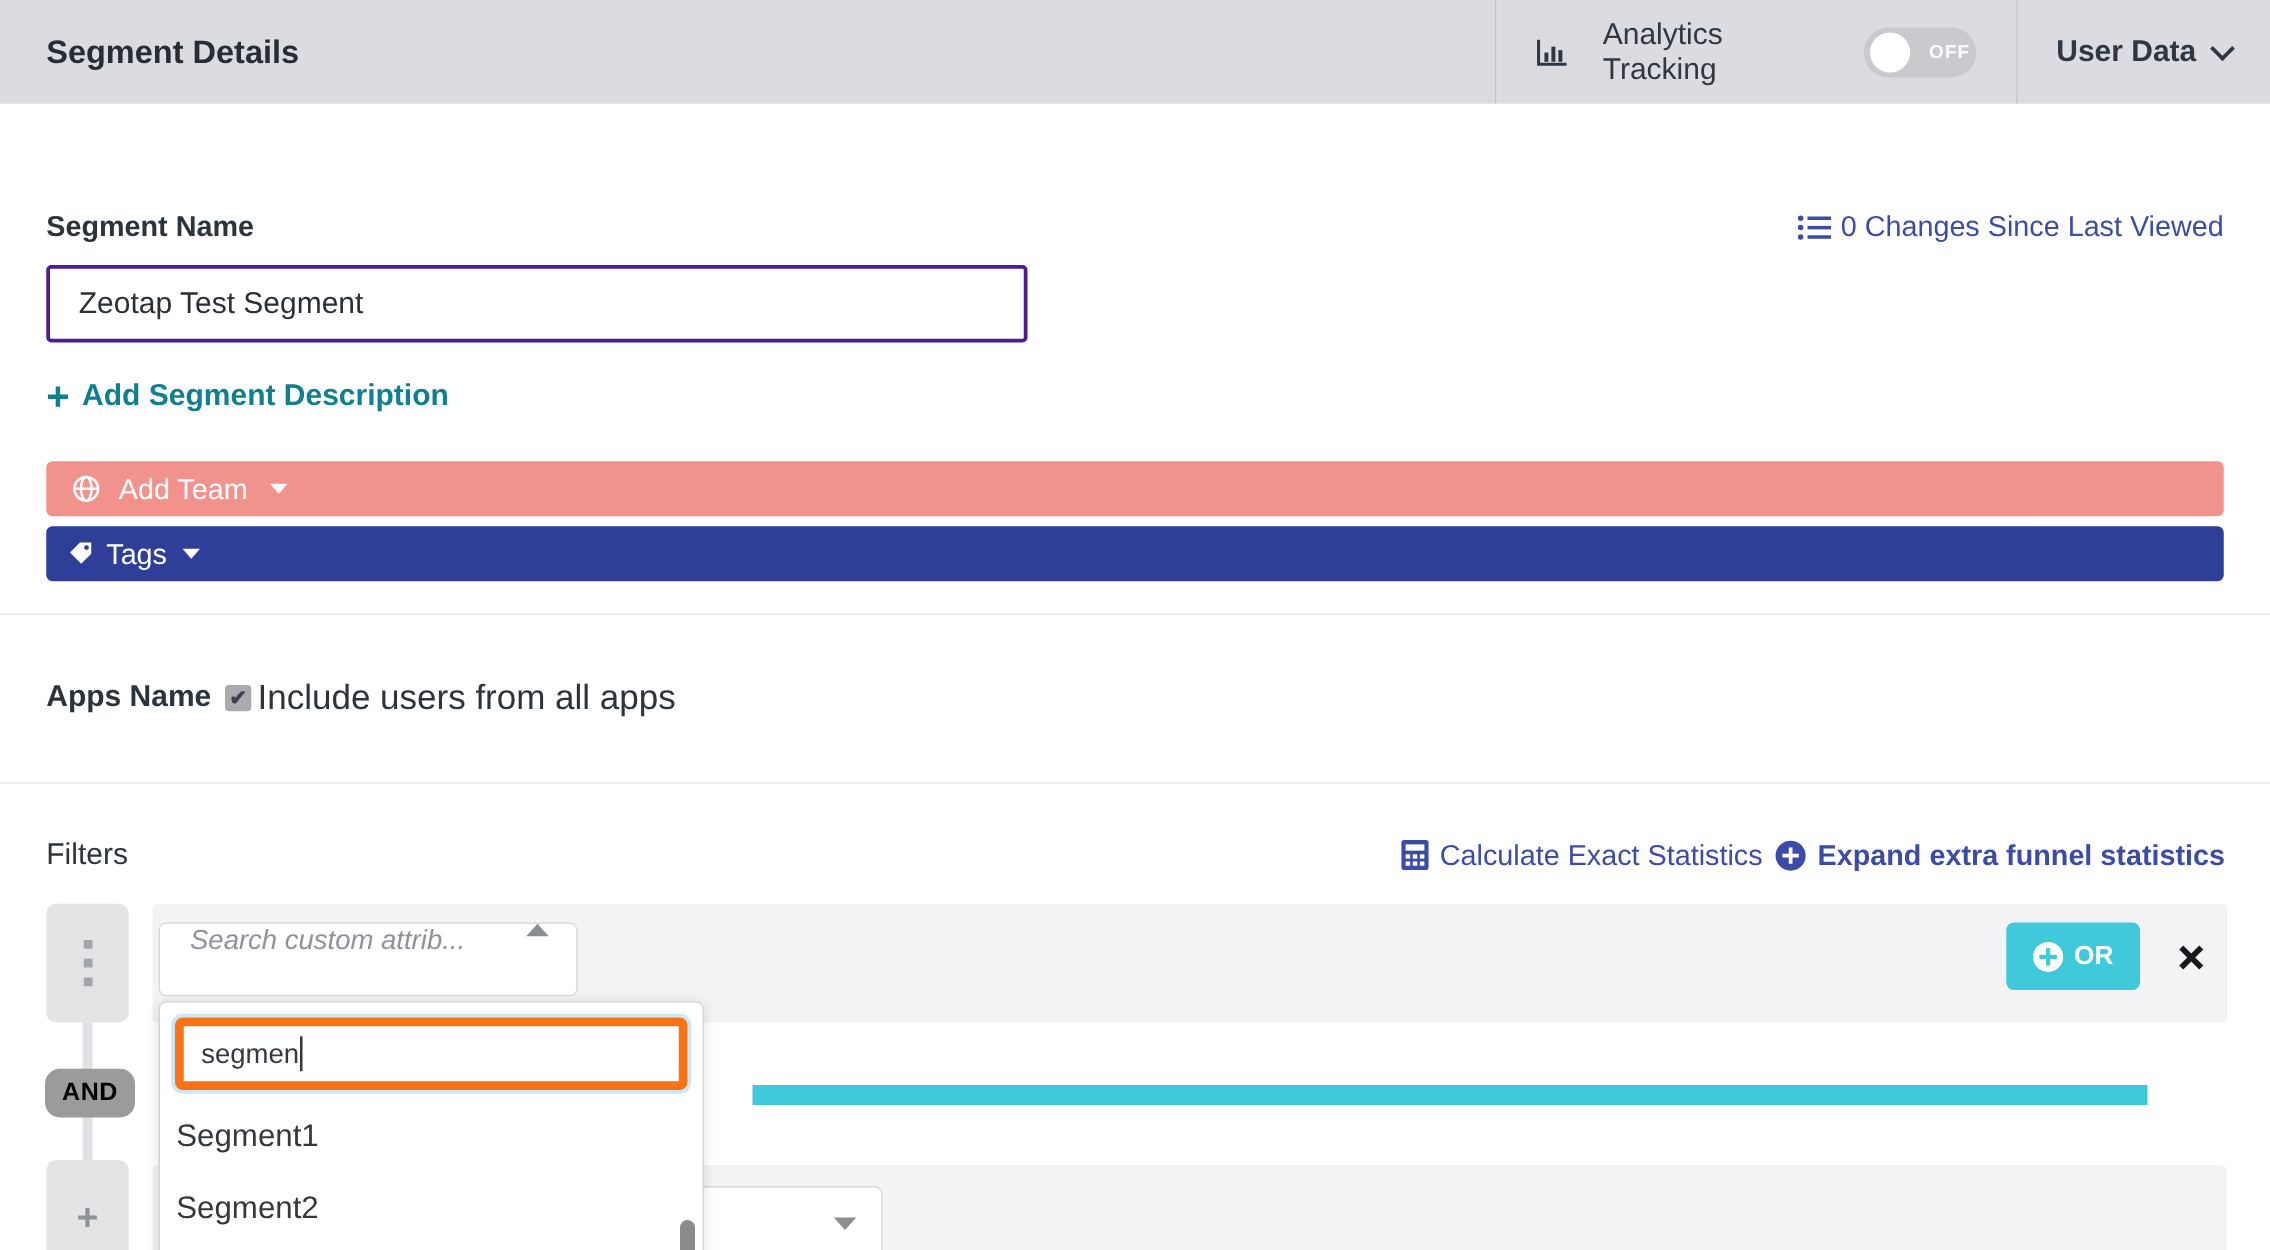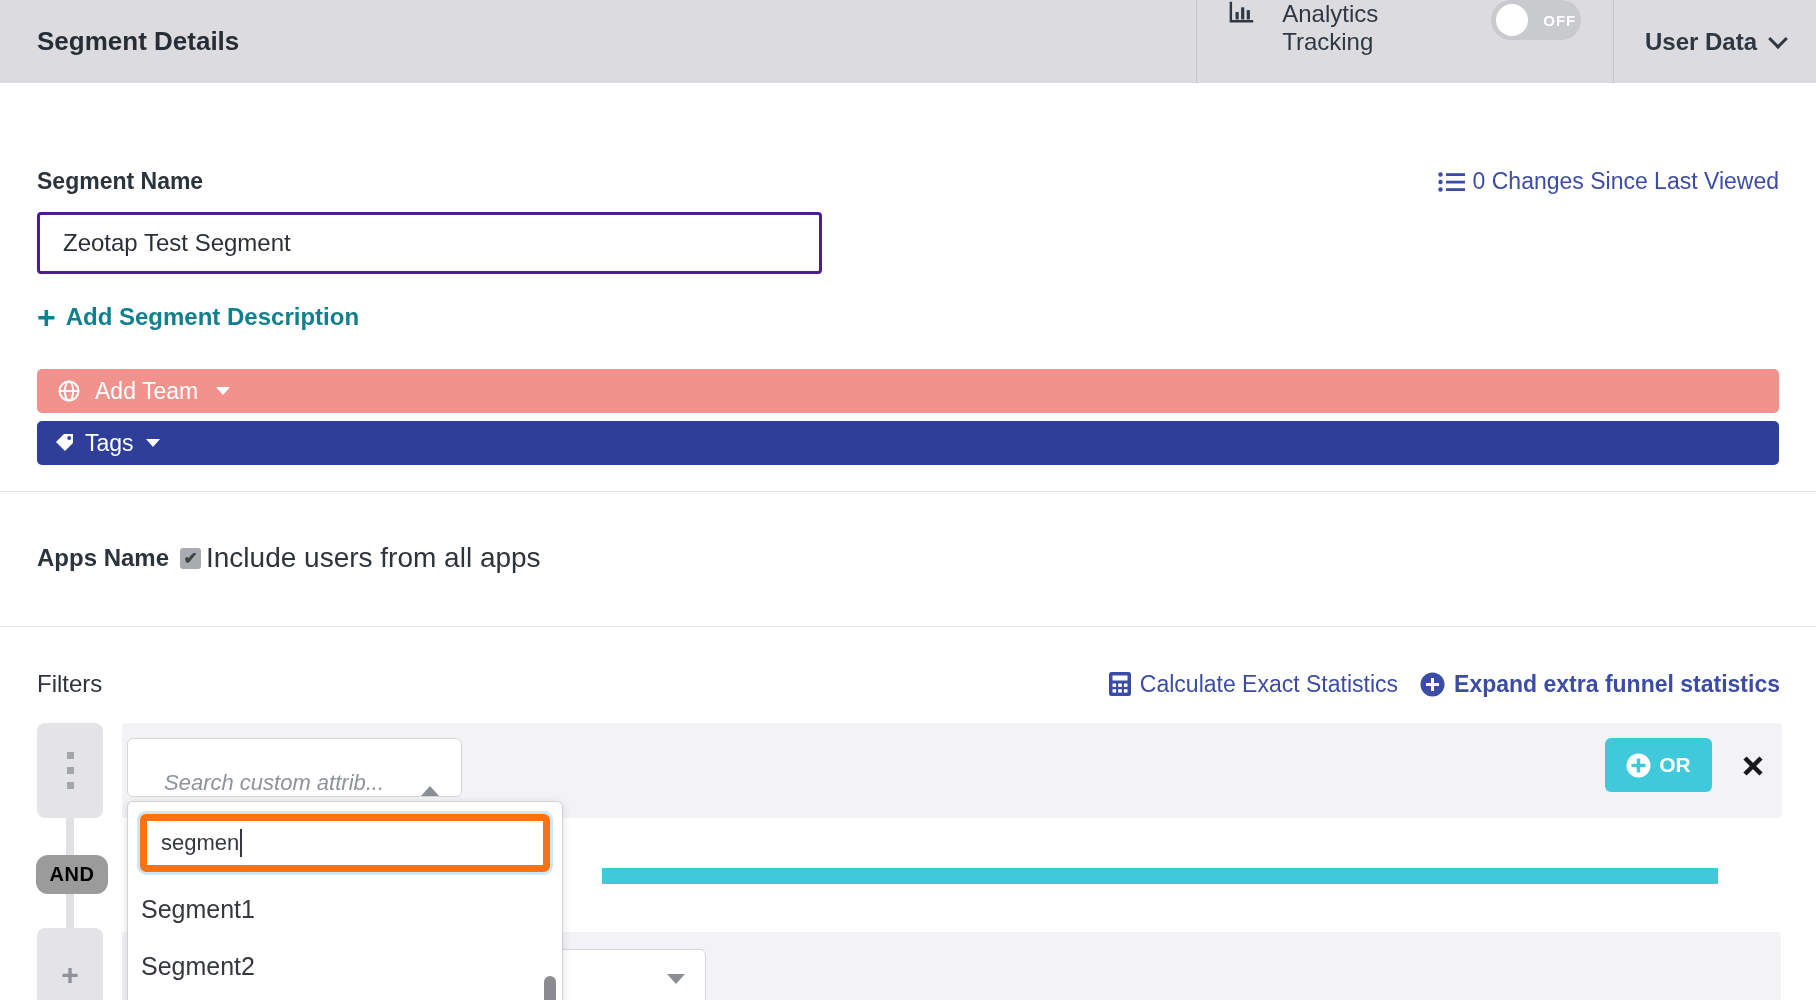--- a/index.html
+++ b/index.html
@@ -8,21 +8,21 @@
     --and-badge:#9b9b9b; --text-dark:#2f3842;
   }
   *{box-sizing:border-box;margin:0;padding:0;}
   html,body{width:1816px;height:1000px;overflow:hidden;background:#fff;
     font-family:"Liberation Sans",sans-serif;color:var(--text-dark);}
   
   .header{position:relative;height:83px;background:var(--header-bg);display:flex;align-items:center;}
   .header-title{font-size:26px;font-weight:700;margin-left:37px;color:#262d35;}
   .header-right{position:absolute;right:0;top:0;height:100%;display:flex;align-items:stretch;}
   .vdiv{width:1px;background:#c6c6ca;height:100%;}
-  .analytics-block{display:flex;gap:28px;padding:0 32px;width:416px;justify-content:center;}
+  .analytics-block{display:flex;align-items:center;gap:28px;padding:0 32px;width:416px;justify-content:center;}
   .analytics-label{font-size:24px;font-weight:500;color:#2f3842;}
   .toggle{width:97px;height:40px;border-radius:20px;background:#c9cace;display:flex;align-items:center;position:relative;cursor:pointer;}
   .toggle-knob{width:32px;height:32px;border-radius:50%;background:#fff;margin-left:5px;}
   .toggle-label{position:absolute;left:48px;right:0;text-align:center;color:#fff;font-size:15px;font-weight:700;letter-spacing:1px;}
   .user-block{display:flex;align-items:center;gap:14px;padding:0 28px;width:202px;justify-content:center;}
   .user-label{font-size:24px;font-weight:600;}
   .chev-down{width:14px;height:14px;border-right:3px solid #2f3842;border-bottom:3px solid #2f3842;transform:rotate(45deg);margin-top:-6px;}
   
   .name-section{padding:85px 37px 0 37px;}
   .name-row{display:flex;justify-content:space-between;align-items:flex-start;}
@@ -42,32 +42,32 @@
   
   .apps-section{padding:50px 37px 52px 37px;display:flex;align-items:center;}
   .apps-label{font-size:24px;font-weight:700;color:#2b333d;width:143px;}
   .checkbox{width:21px;height:21px;border-radius:3px;background:#a9abb0;display:inline-flex;align-items:center;justify-content:center;cursor:pointer;}
   .checkbox .check{display:none;color:#3f434a;font-size:17px;font-weight:700;line-height:1;}
   .checkbox.checked .check{display:block;}
   .checkbox-label{font-size:28px;color:#2e343b;margin-left:5px;}
   
   .filters-head{margin-top:43px;padding:0 36px 0 37px;display:flex;justify-content:space-between;align-items:center;height:28px;}
   .filters-title{font-size:24px;font-weight:500;color:#2e343b;}
-  .filters-links{display:flex;align-items:center;gap:22px;}
+  .filters-links{display:flex;align-items:center;gap:10px;}
   .flink{display:flex;align-items:center;gap:9px;color:var(--link-blue);font-size:23px;cursor:pointer;}
   .flink.bold{font-weight:700;}
   
   .filters-area{position:relative;margin-top:25px;height:347px;}
   .abs{position:absolute;}
   .drag-block{left:37px;top:0;width:66px;height:95px;background:var(--handle-bg);border-radius:8px;
     display:flex;flex-direction:column;align-items:center;justify-content:center;gap:8px;cursor:grab;}
   .dot{width:7px;height:7px;background:#a2a5aa;}
   .row1{left:122px;top:0;width:1660px;height:95px;background:var(--row-bg);border-radius:4px;}
   .attr-select{left:127px;top:15px;width:335px;height:59px;background:#fff;border:1px solid #d6d6da;border-radius:6px;
-    display:flex;align-items:flex-end;padding:0 22px 0 36px;cursor:pointer;z-index:2;}
+    display:flex;align-items:flex-start;padding:0 22px 0 24px;cursor:pointer;z-index:2;}
   .attr-select .ph{font-style:italic;color:#8f9298;font-size:22px;flex:1;white-space:nowrap;overflow:hidden;}
   .tri-up{width:0;height:0;border-left:9px solid transparent;border-right:9px solid transparent;border-bottom:10px solid #8b8e93;}
   .tri-dn{width:0;height:0;border-left:9px solid transparent;border-right:9px solid transparent;border-top:10px solid #8b8e93;}
   .or-btn{left:1605px;top:15px;width:107px;height:54px;background:var(--accent-teal);border-radius:6px;border:none;
     display:flex;align-items:center;justify-content:center;gap:8px;color:#fff;font-size:21px;font-weight:700;cursor:pointer;}
   .x-btn{left:1740px;top:30px;width:26px;height:26px;cursor:pointer;display:flex;align-items:center;justify-content:center;}
   .connector{left:66px;top:95px;width:8px;height:114px;background:#e0e0e5;}
   .and-badge{left:36px;top:132px;width:72px;height:39px;background:var(--and-badge);border-radius:12px;color:#000000;
     font-size:20px;font-weight:700;display:flex;align-items:center;justify-content:center;letter-spacing:.5px;z-index:2;}
   .stat-bar{left:602px;top:145px;width:1116px;height:16px;background:var(--accent-teal);}

